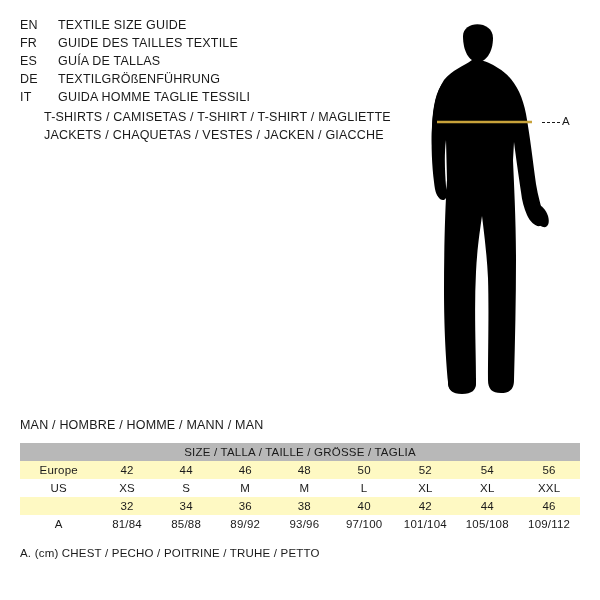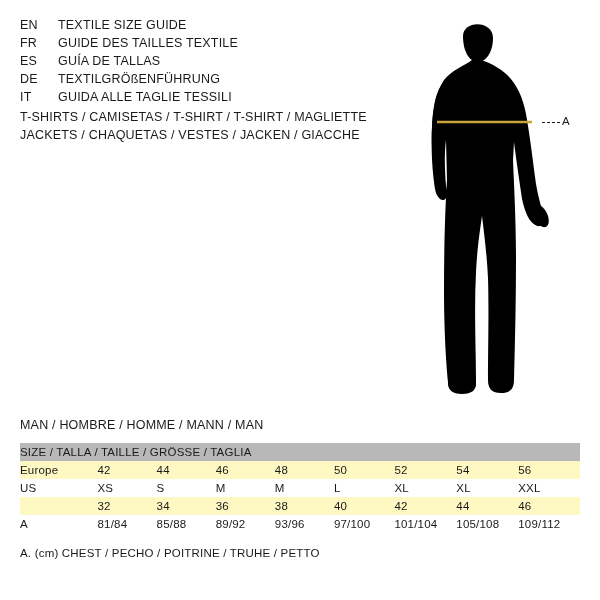--- a/index.html
+++ b/index.html
@@ -50,20 +50,21 @@
     position: absolute;
     left: 20px;
     top: 110px;
     width: 360px;
   }
   .cat-line {
     font-size: 12.5px;
     height: 18px;
     letter-spacing: 0.2px;
     white-space: nowrap;
+    margin-left: 24px;
   }
 
   
   .figure-wrap {
     position: absolute;
     left: 400px;
     top: 10px;
     width: 200px;
     height: 400px;
   }
@@ -98,21 +99,21 @@
     left: 20px;
     top: 443px;
     width: 560px;
     border-collapse: collapse;
     font-size: 11.5px;
     color: #1a1a1a;
   }
   table.size-table td, table.size-table th {
     padding: 0;
     height: 18px;
-    text-align: left;
+    text-align: center;
     font-weight: normal;
     letter-spacing: .2px;
     vertical-align: middle;
   }
   .row-head td {
     background: #b8b8b8;
     height: 17px;
     padding-left: 3px;
   }
   .row-grey td {
@@ -153,21 +154,21 @@
     <div class="lang-row">
       <span class="lang-code">ES</span>
       <span class="lang-text">GUÍA DE TALLAS</span>
     </div>
     <div class="lang-row">
       <span class="lang-code">DE</span>
       <span class="lang-text">TEXTILGRÖßENFÜHRUNG</span>
     </div>
     <div class="lang-row">
       <span class="lang-code">IT</span>
-      <span class="lang-text">GUIDA ALLE TAGLIE TESSILI</span>
+      <span class="lang-text">GUIDA HOMME TAGLIE TESSILI</span>
     </div>
   </div>
 
   <div class="cat-block">
     <div class="cat-line">T-SHIRTS / CAMISETAS / T-SHIRT / T-SHIRT / MAGLIETTE</div>
     <div class="cat-line">JACKETS / CHAQUETAS / VESTES / JACKEN / GIACCHE</div>
   </div>
 
   <div class="figure-wrap">
     <svg class="figure-svg" width="200" height="400" viewBox="0 0 200 400">

